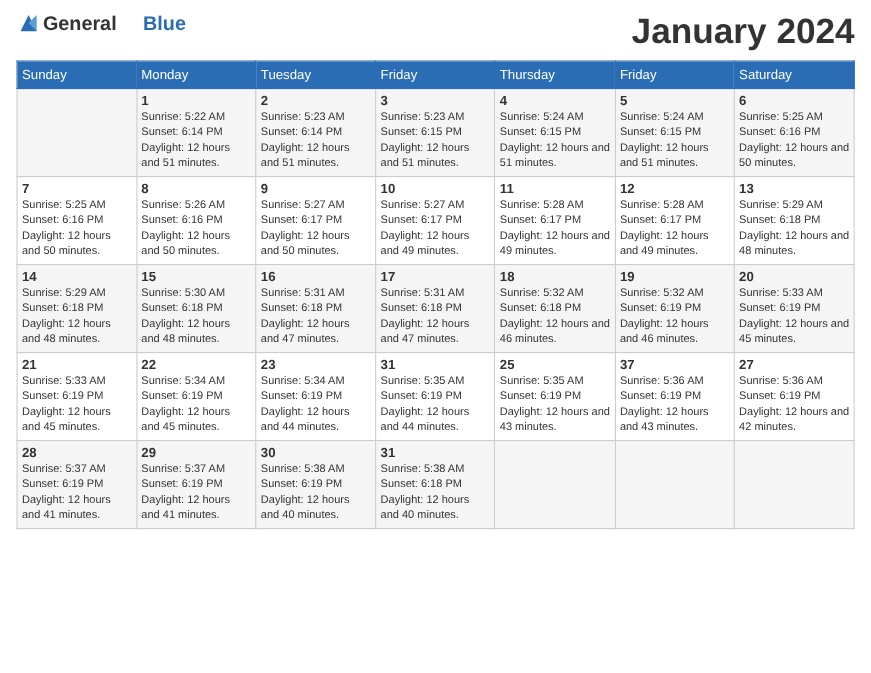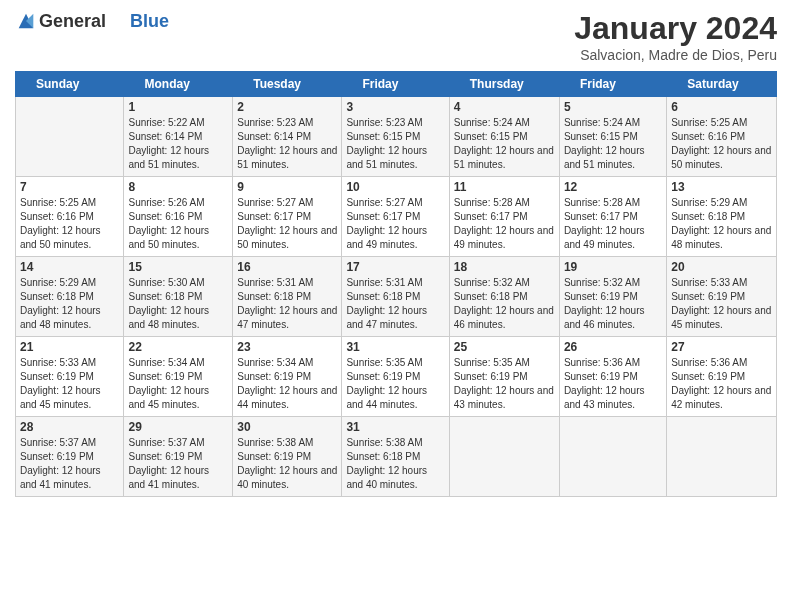--- a/index.html
+++ b/index.html
@@ -60,24 +60,24 @@
       color: #555;
     }
     .calendar {
       width: 100%;
       border-collapse: collapse;
       font-size: 10.5px;
     }
     .calendar thead th {
       background-color: #2a6db5;
       color: #fff;
-      padding: 5px 20px;
+      padding: 5px 4px;
       text-align: left;
       font-size: 12px;
-      font-weight: bold;
+      font-weight: normal;
       border: 1px solid #2a6db5;
     }
     .calendar tbody td {
       border: 1px solid #ccc;
       vertical-align: top;
       padding: 3px 4px;
       width: 113px;
       height: 80px;
       color: #333;
     }
@@ -112,21 +112,20 @@
           <polygon points="5,25 15,5 25,25" fill="#2a6db5"></polygon>
           <polygon points="15,15 25,5 25,25" fill="#5a9fd4"></polygon>
         </svg>
         <span>
           <span class="logo-text-general">General</span><span class="logo-text-blue">Blue</span>
         </span>
       </div>
     </div>
     <div class="title-area">
       <div class="month-title">January 2024</div>
-      <div class="subtitle">Salvacion, Madre de Dios, Peru</div>
     </div>
   </div>
 
   <table class="calendar">
     <thead>
       <tr>
       <th>Sunday</th>
           <th>Monday</th>
           <th>Tuesday</th>
           <th>Friday</th>
@@ -238,21 +237,21 @@
           </td>
           <td>
             <div class="day-number">31</div>
             <div class="day-info">Sunrise: 5:35 AM<br>Sunset: 6:19 PM<br>Daylight: 12 hours and 44 minutes.</div>
           </td>
           <td>
             <div class="day-number">25</div>
             <div class="day-info">Sunrise: 5:35 AM<br>Sunset: 6:19 PM<br>Daylight: 12 hours and 43 minutes.</div>
           </td>
           <td>
-            <div class="day-number">26</div>
+            <div class="day-number">37</div>
             <div class="day-info">Sunrise: 5:36 AM<br>Sunset: 6:19 PM<br>Daylight: 12 hours and 43 minutes.</div>
           </td>
           <td>
             <div class="day-number">27</div>
             <div class="day-info">Sunrise: 5:36 AM<br>Sunset: 6:19 PM<br>Daylight: 12 hours and 42 minutes.</div>
           </td>
         </tr>
         <tr>
           <td>
             <div class="day-number">28</div>

